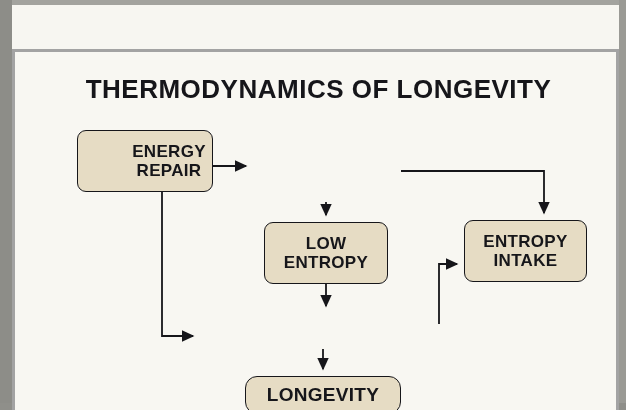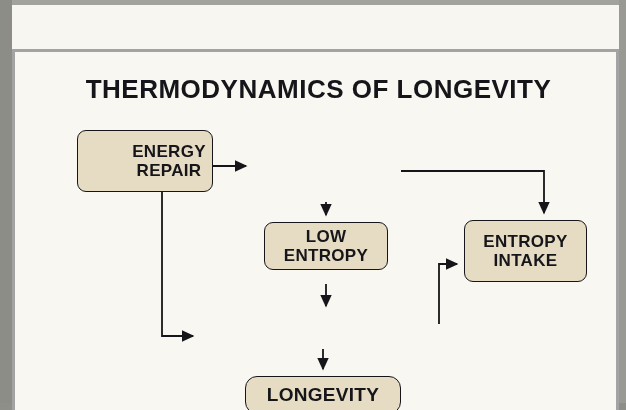--- a/index.html
+++ b/index.html
@@ -127,21 +127,21 @@
     </svg>
 
     <div class="node" style="left:62px; top:78px; width:136px; height:62px; font-size:17px;padding-left:48px;">
       <div>
         <span>ENERGY</span>
         <span>REPAIR</span>
       </div>
     </div>
 
 
-    <div class="node" style="left:249px; top:170px; width:124px; height:48px; font-size:17px;">
+    <div class="node" style="left:249px; top:170px; width:124px; height:62px; font-size:17px;">
       <div>
         <span>LOW</span>
         <span>ENTROPY</span>
       </div>
     </div>
 
     <div class="node" style="left:449px; top:168px; width:123px; height:62px; font-size:17px;">
       <div>
         <span>ENTROPY</span>
         <span>INTAKE</span>

